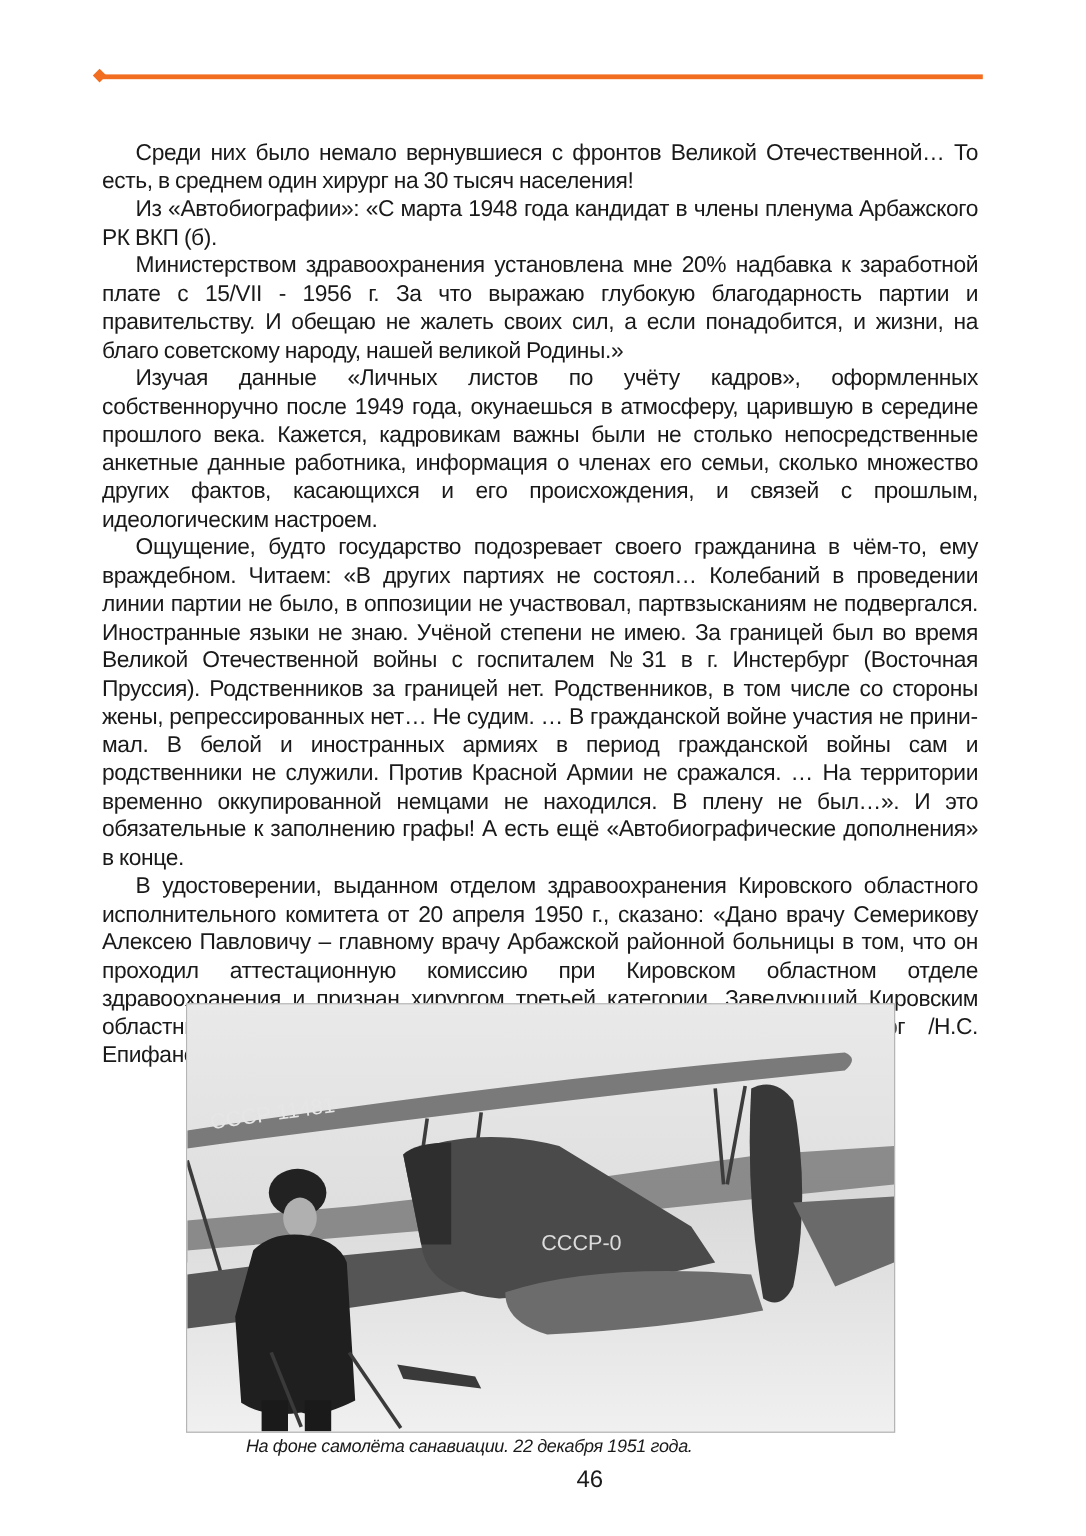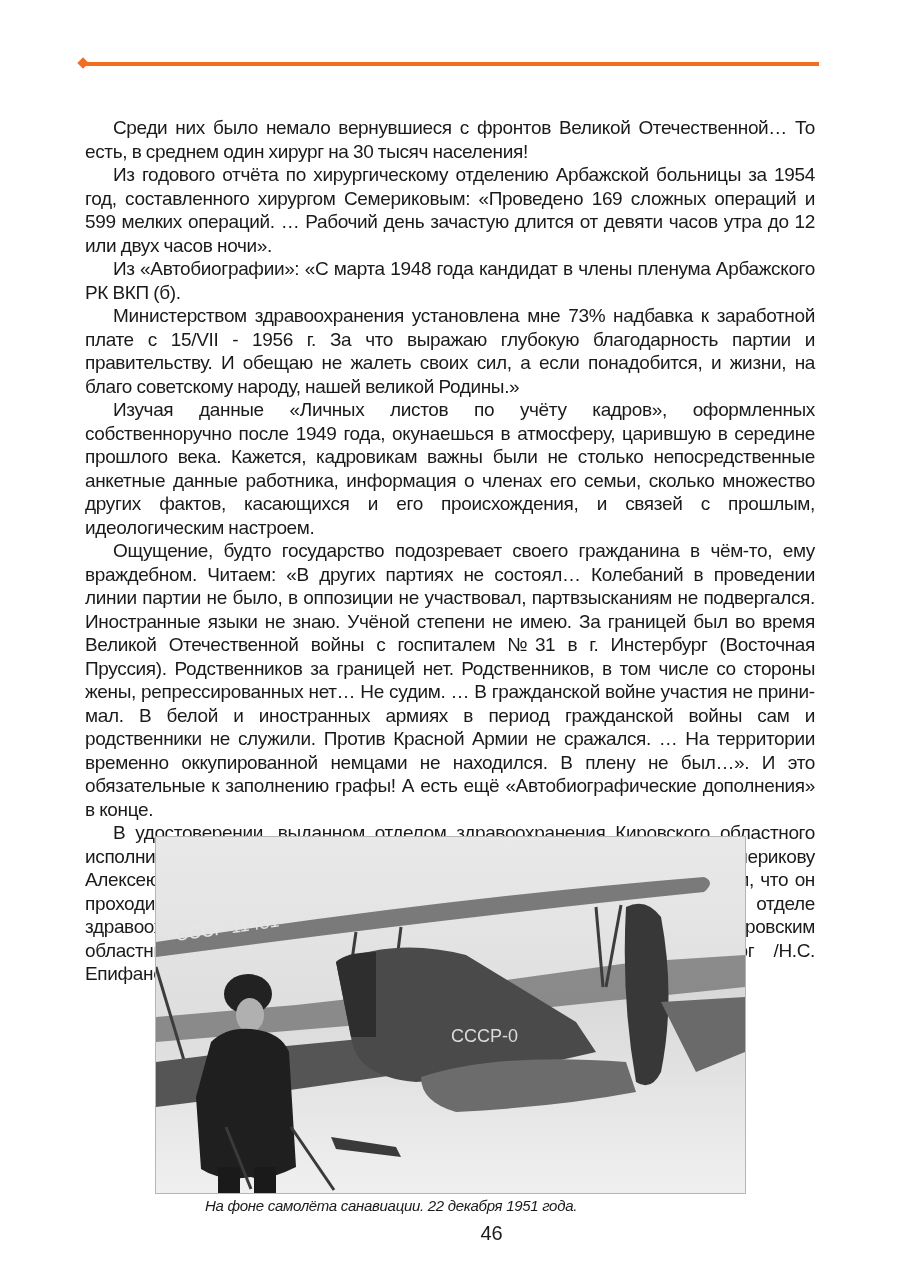--- a/index.html
+++ b/index.html
@@ -14,23 +14,22 @@
   .pagenum { position: absolute; left: 0; width: 905px; top: 1222px; text-align: center; font-size: 20px; margin-left: 39px; }
 </style>
 </head>
 <body>
 
 <div class="rule-diamond"></div>
 <div class="rule"></div>
 
 <div class="text">
   <p>Среди них было немало вернувшиеся с фронтов Великой Отечественной… То есть, в сред­нем один хирург на 30 тысяч населения!</p>
-  <p>Из годового отчёта по хирургическому отделению Арбажской больницы за 1954 год, состав­ленного хирургом Семериковым: «Проведено 169 сложных операций и 599 мелких операций. … Рабочий день зачастую длится от девяти часов утра до 12 или двух часов ночи».</p>
   <p>Из «Автобиографии»: «С марта 1948 года кандидат в члены пленума Арбажского РК ВКП (б).</p>
-  <p>Министерством здравоохранения установлена мне 73% надбавка к заработной плате с 15/VII - 1956 г. За что выражаю глубокую благодарность партии и правительству. И обещаю не жалеть своих сил, а если понадобится, и жизни, на благо советскому народу, нашей великой Родины.»</p>
+  <p>Министерством здравоохранения установлена мне 20% надбавка к заработной плате с 15/VII - 1956 г. За что выражаю глубокую благодарность партии и правительству. И обещаю не жалеть своих сил, а если понадобится, и жизни, на благо советскому народу, нашей великой Родины.»</p>
   <p>Изучая данные «Личных листов по учёту кадров», оформленных собственноручно после 1949 года, окунаешься в атмосферу, царившую в середине прошлого века. Кажется, кадровикам важ­ны были не столько непосредственные анкетные данные работника, информация о членах его семьи, сколько множество других фактов, касающихся и его происхождения, и связей с про­шлым, идеологическим настроем.</p>
   <p>Ощущение, будто государство подозревает своего гражданина в чём-то, ему враждебном. Читаем: «В других партиях не состоял… Колебаний в проведении линии партии не было, в оппо­зиции не участвовал, партвзысканиям не подвергался. Иностранные языки не знаю. Учёной сте­пени не имею. За границей был во время Великой Отечественной войны с госпиталем №31 в г. Инстербург (Восточная Пруссия). Родственников за границей нет. Родственников, в том числе со стороны жены, репрессированных нет… Не судим. … В гражданской войне участия не прини­мал. В белой и иностранных армиях в период гражданской войны сам и родственники не слу­жили. Против Красной Армии не сражался. … На территории временно оккупированной немца­ми не находился. В плену не был…». И это обязательные к заполнению графы! А есть ещё «Автобиографические дополнения» в конце.</p>
   <p>В удостоверении, выданном отделом здравоохранения Кировского областного исполнитель­ного комитета от 20 апреля 1950 г., сказано: «Дано врачу Семерикову Алексею Павловичу – главному врачу Арбажской районной больницы в том, что он проходил аттестационную комис­сию при Кировском областном отделе здравоохранения и признан хирургом третьей категории. Заведующий Кировским областным отделом здравоохранения /И.З. Карпов/. Главный хи­рург /Н.С. Епифанов/».</p>
 </div>
 
 <div class="photo">
   <svg viewBox="0 0 589 356" preserveAspectRatio="none">
     <defs>
       <linearGradient id="sky" x1="0" y1="0" x2="0" y2="1">
         <stop offset="0" stop-color="#e9e9e9"></stop>

